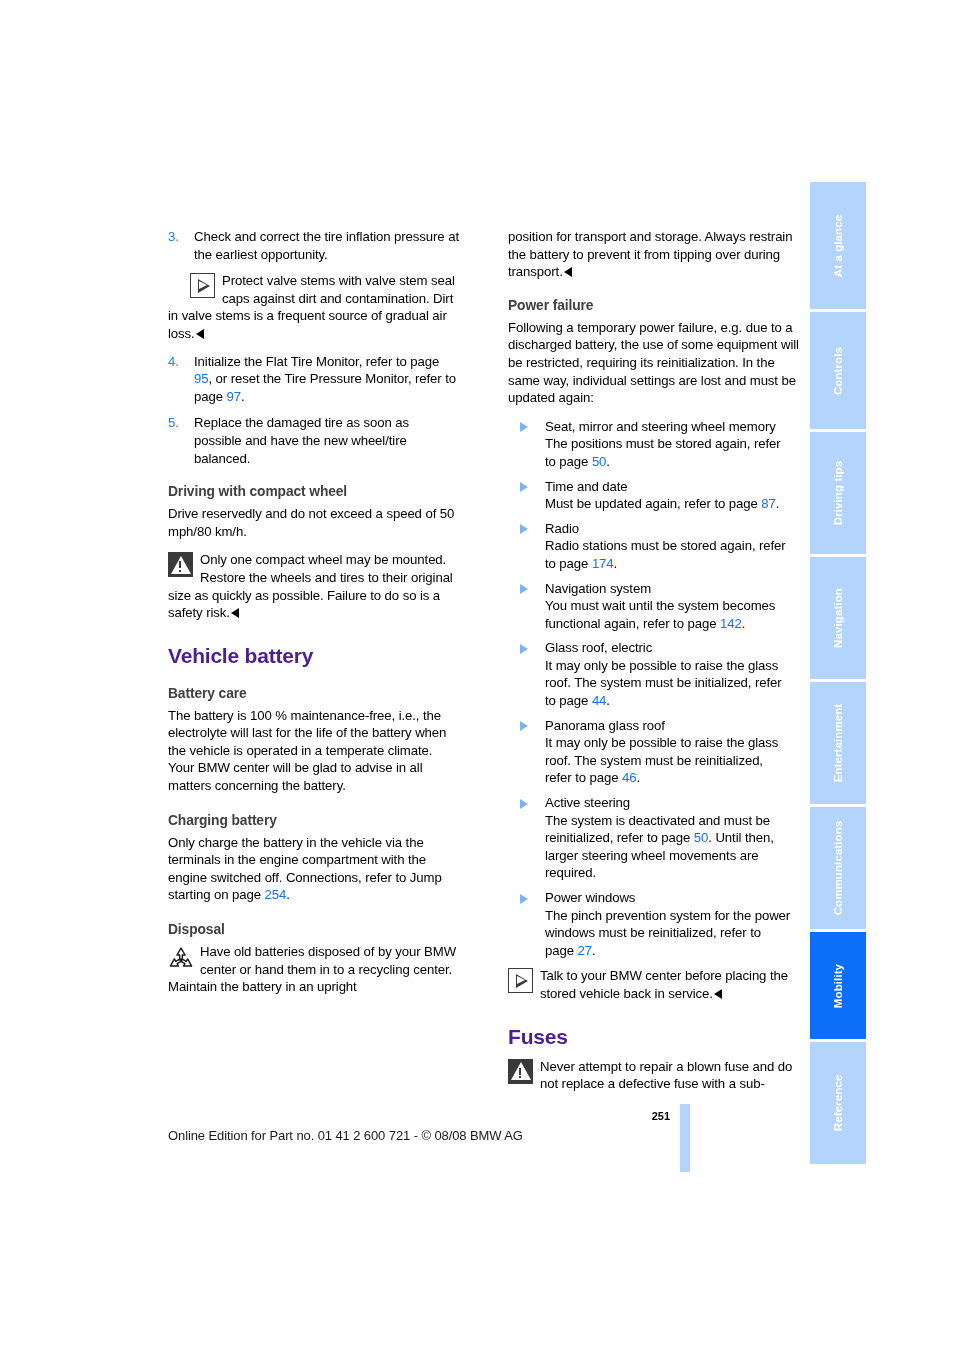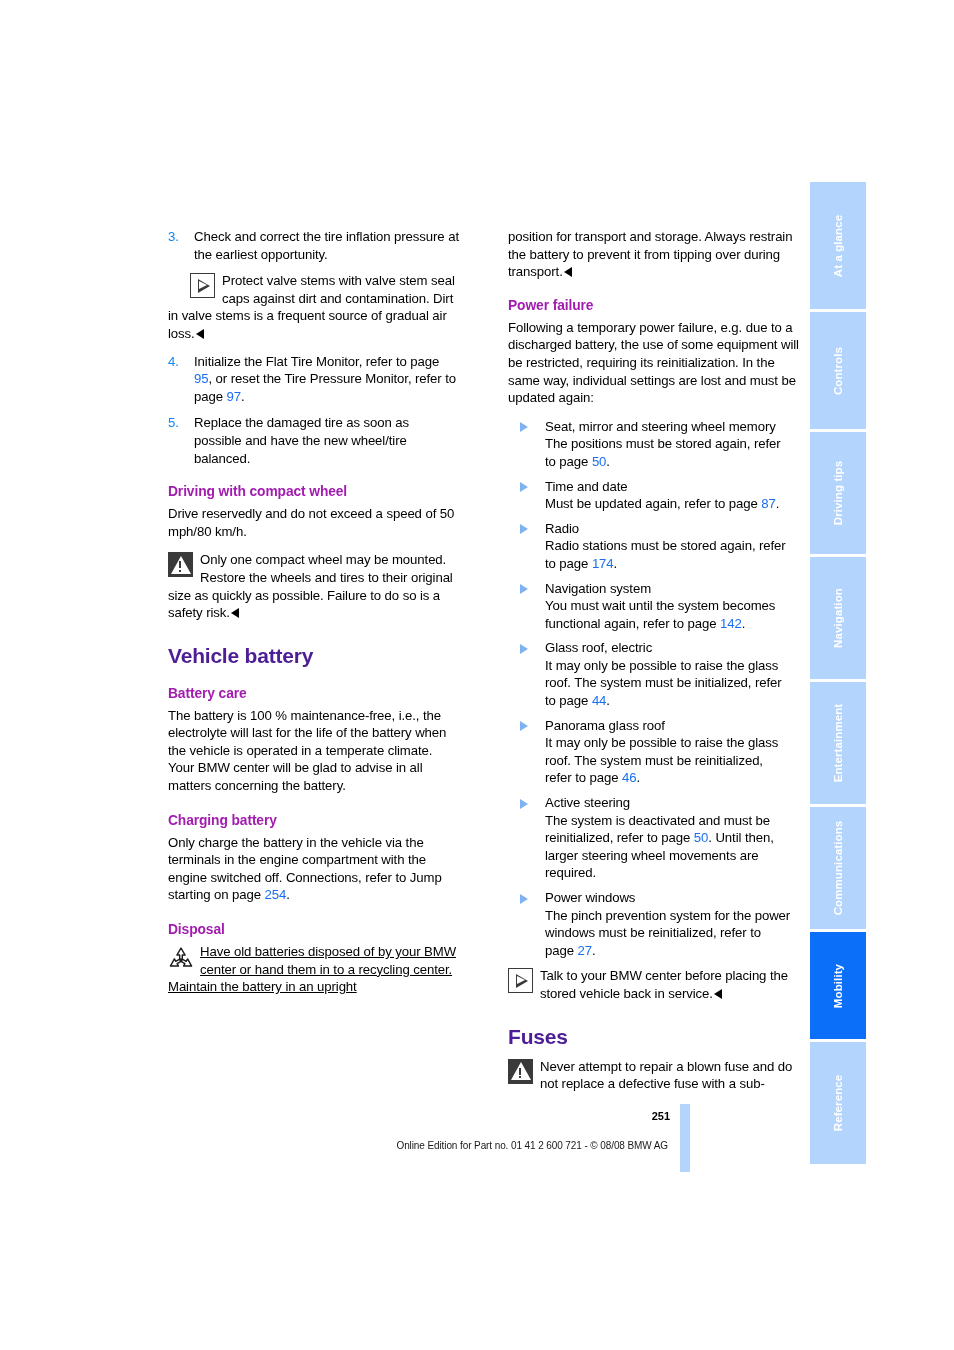--- a/index.html
+++ b/index.html
@@ -39,21 +39,21 @@
   
   .h1 {
     color: #4c1d95;
     font-size: 21px;
     font-weight: bold;
     line-height: 24px;
     margin: 22px 0 9px 0;
     letter-spacing: -0.2px;
   }
   .h2 {
-    color: #a21caf;
+    color: #404040;
     font-size: 13.8px;
     font-weight: bold;
     line-height: 17px;
     margin: 17px 0 5px 0;
     letter-spacing: -0.1px;
   }
   .h2.tight { margin-top: 16px; }
 
   
   .step {
@@ -136,21 +136,21 @@
   }
   .warn .warn-icon .bang::after {
     content: "";
     position: absolute;
     left: 0; top: 8.4px;
     width: 2.4px; height: 2.4px;
     background: #3a3a3a;
   }
 
   
-  .recy { position: relative; margin: 2px 0 10px 0; text-decoration: underline; }
+  .recy { position: relative; margin: 2px 0 10px 0; }
   .recy .recy-icon {
     float: left;
     width: 30px;
     height: 27px;
     margin: 2px 4px 0 -2px;
   }
 
   
   .tri-list { margin: 8px; padding: 0; }
   .tri-item {
@@ -214,25 +214,24 @@
     width: 70px;
     text-align: right;
     font-size: 11px;
     font-weight: bold;
   }
   .footer-line {
     position: absolute;
     left: 168px;
     top: 1128px;
     width: 500px;
-    text-align: right;
-    font-size: 10px;
+    text-align: left;
+    font-size: 13px;
     letter-spacing: -0.1px;
     color: #1a1a1a;
-    margin-top: 12px;
   }
   .footer-bar {
     position: absolute;
     left: 680px;
     top: 1104px;
     width: 10px;
     height: 68px;
     background: #b3d4fd;
   }
 </style>

